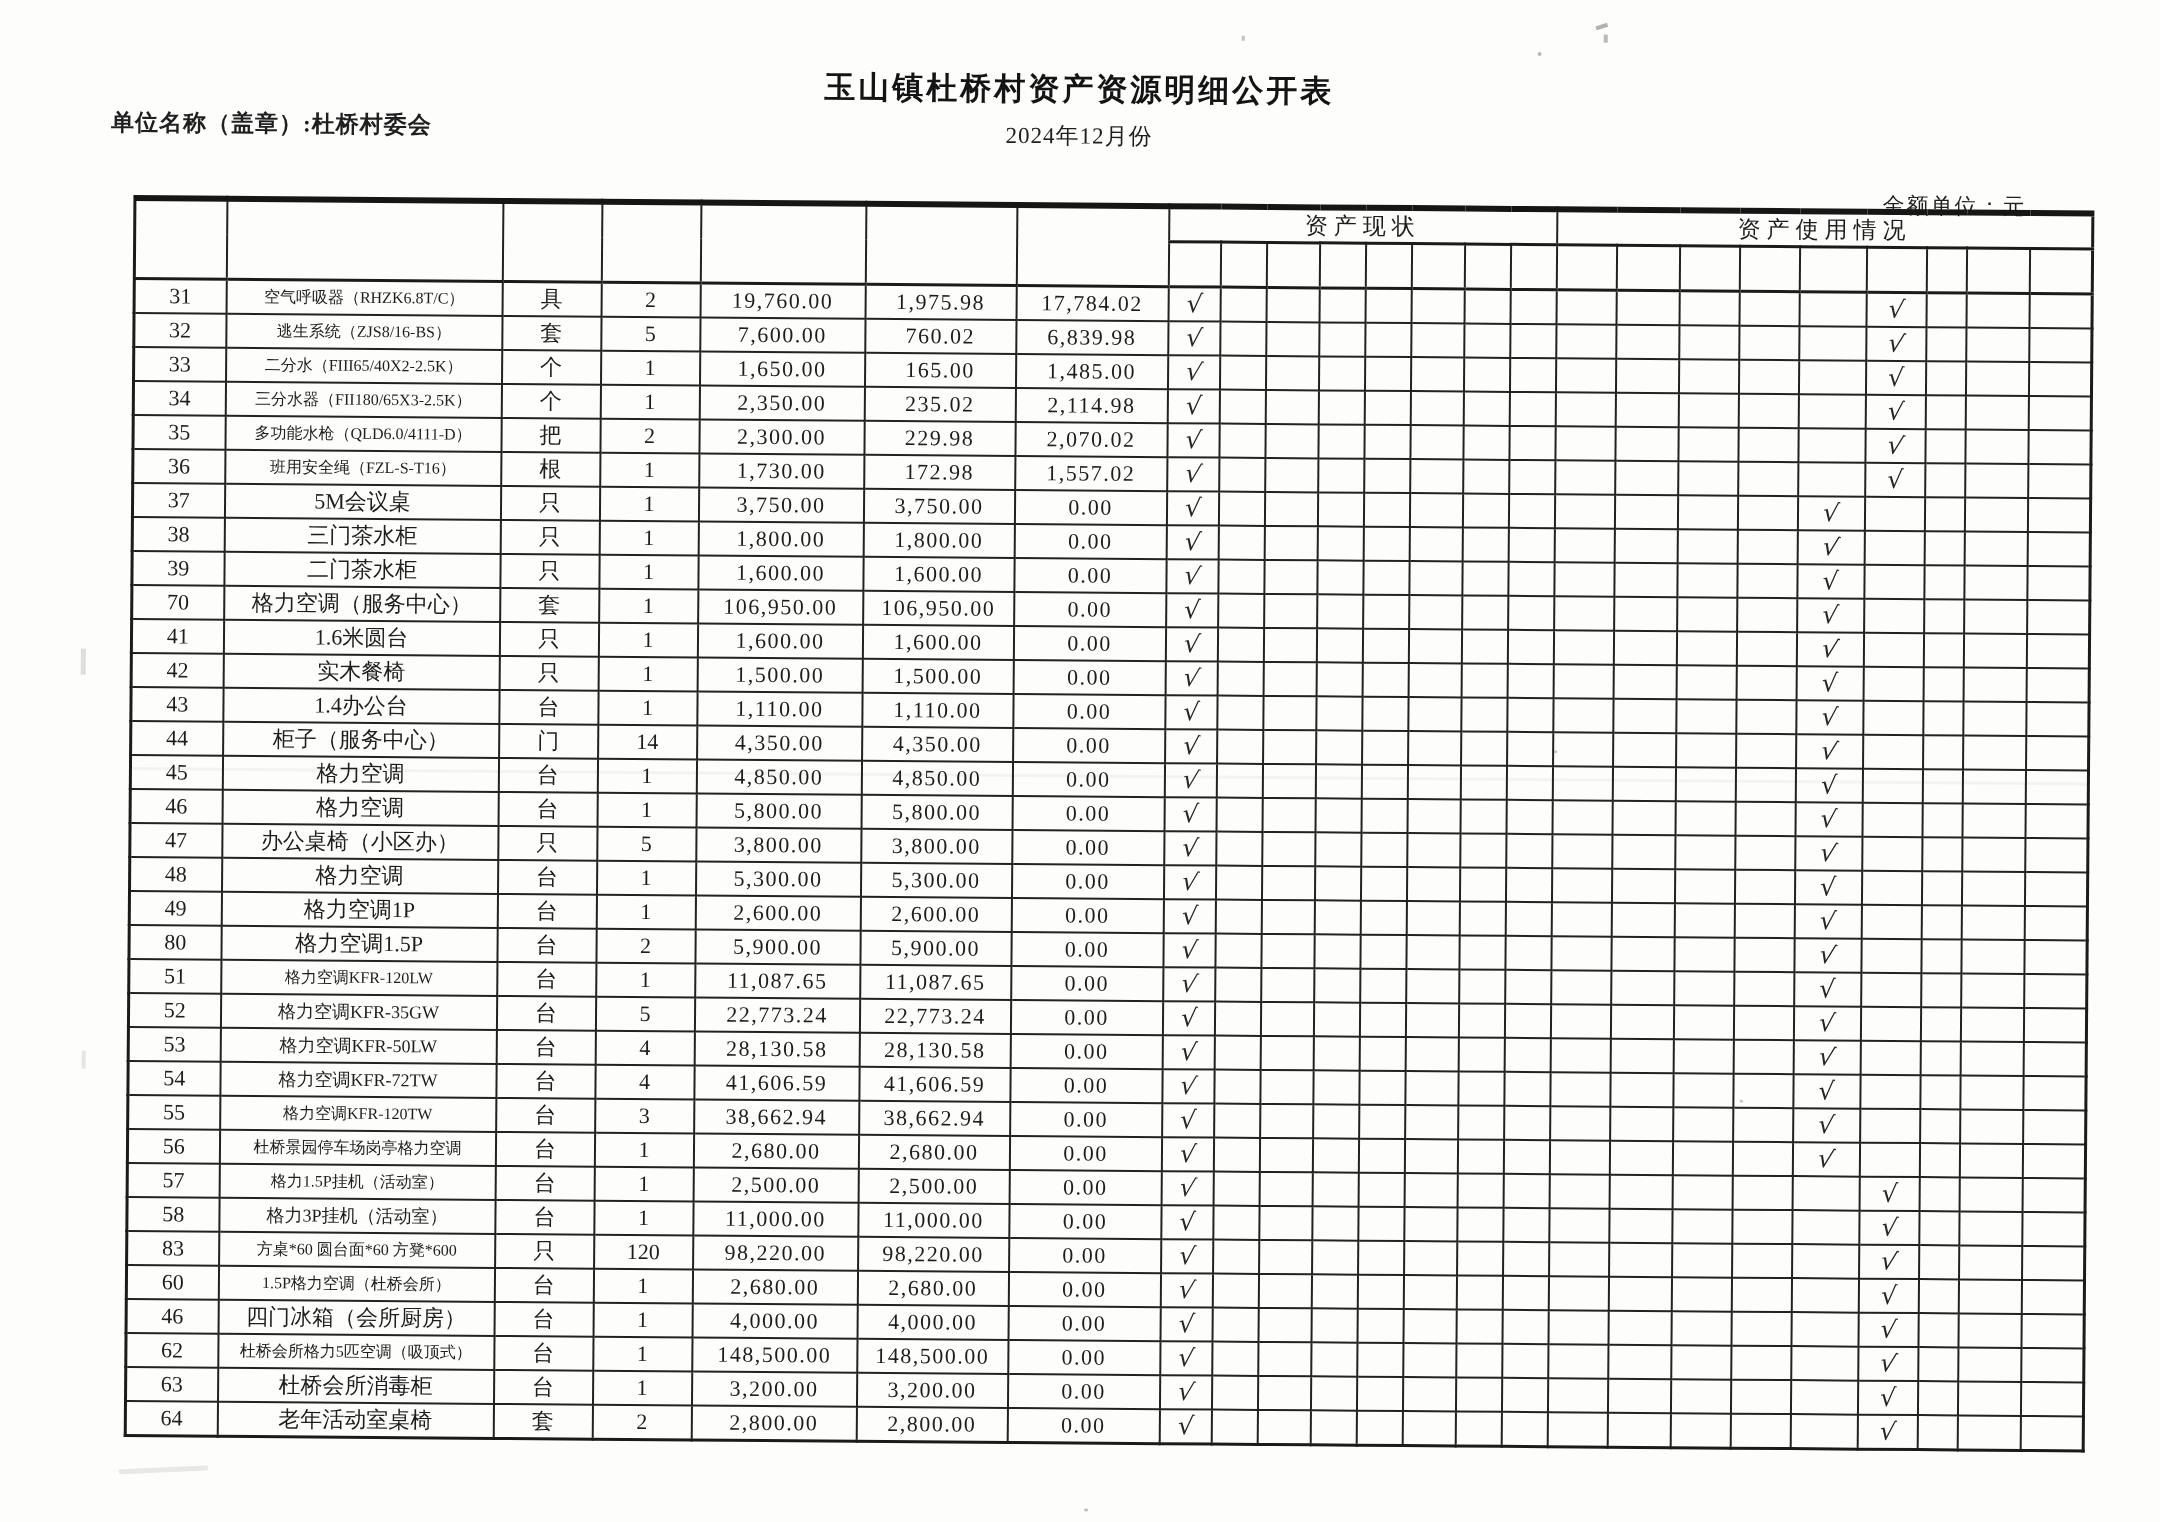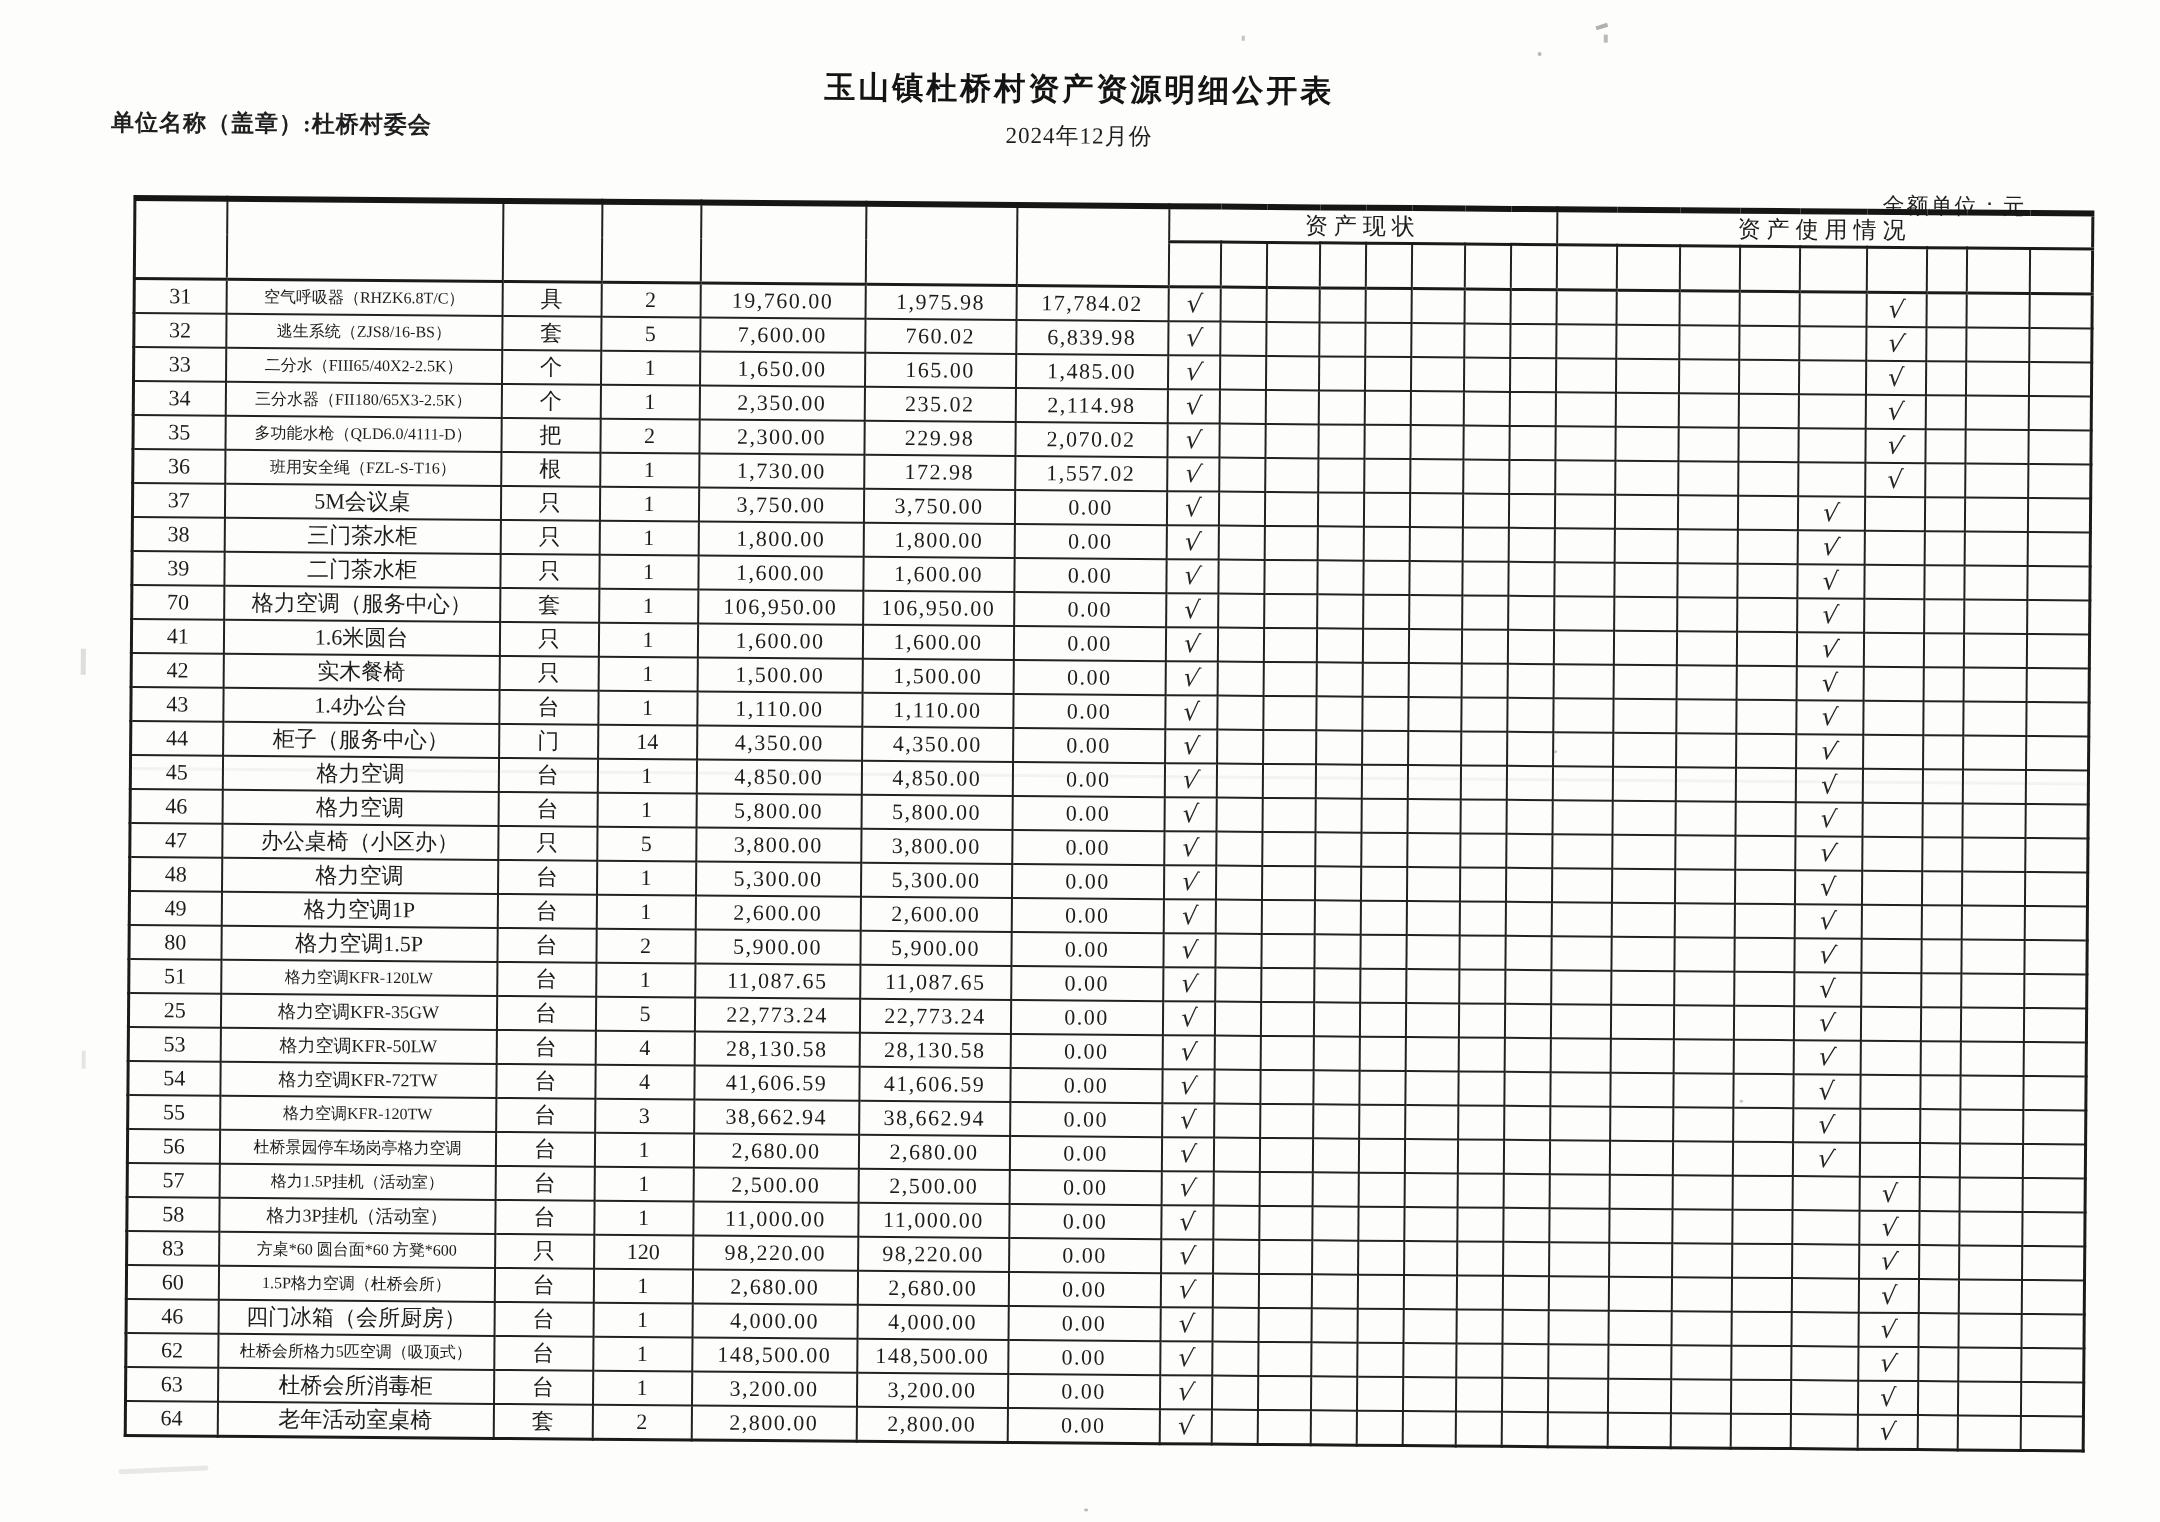--- a/index.html
+++ b/index.html
@@ -651,21 +651,21 @@
           <td></td>
           <td></td>
           <td></td>
           <td><span class="chk" style="transform: rotate(3deg);">√</span></td>
           <td></td>
           <td></td>
           <td></td>
           <td></td>
         </tr>
         <tr>
-          <td>25</td>
+          <td>52</td>
           <td class="c-name mid">格力空调KFR-35GW</td>
           <td>台</td>
           <td>5</td>
           <td class="money">22,773.24</td>
           <td class="money">22,773.24</td>
           <td class="money">0.00</td>
           <td class="heavy-l"><span class="chk" style="transform: rotate(4deg);">√</span></td>
           <td></td>
           <td></td>
           <td></td>

